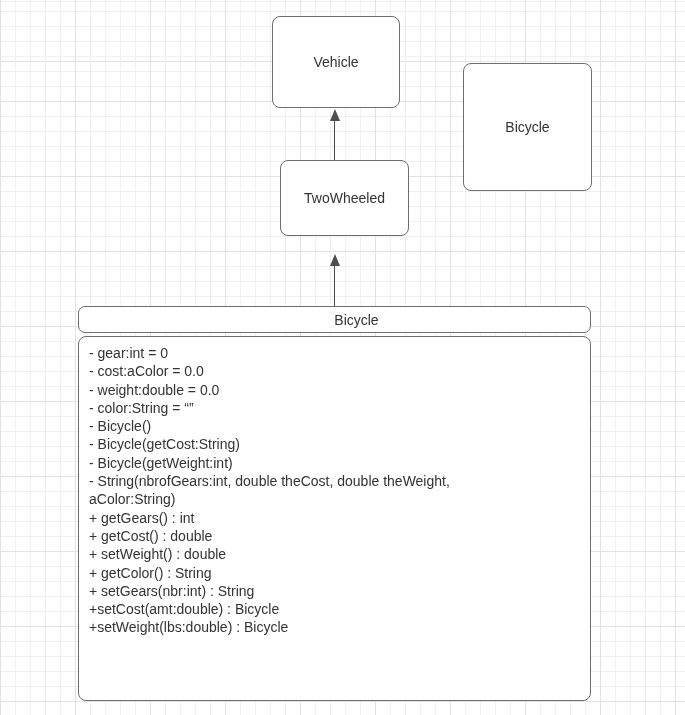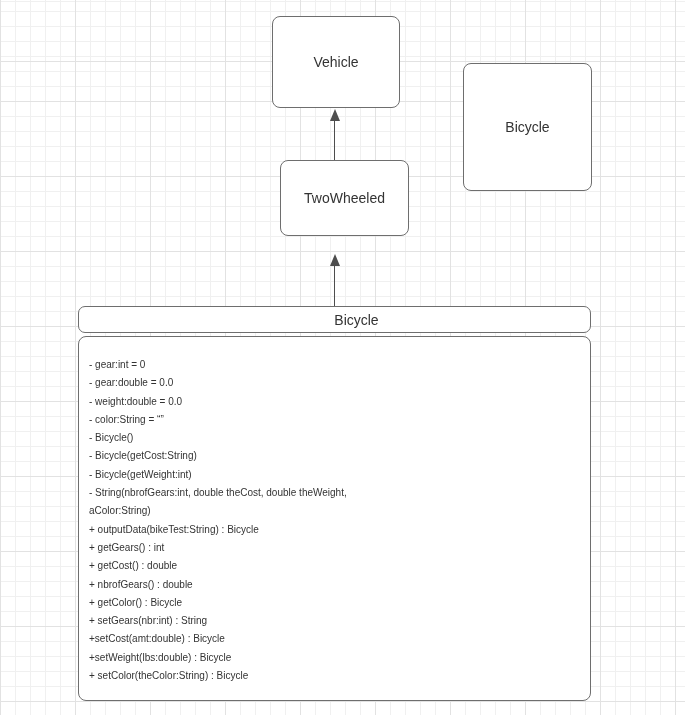--- a/index.html
+++ b/index.html
@@ -67,23 +67,23 @@
     color:var(--text);
     font-size:14px;
     padding-left:44px;
   }
   .uml-body{
     position:absolute;
     left:78px;top:336px;width:513px;height:365px;
     background:var(--bg);
     border:1px solid var(--border);
     border-radius:8px;
-    padding:19px 10px;
+    padding:7px 10px;
     color:var(--text);
-    font-size:10px;
+    font-size:14px;
     line-height:18.3px;
     overflow:hidden;
   }
   .member-line{white-space:pre-wrap;}
 </style>
 </head>
 <body>
 
 <div class="canvas">
 
@@ -108,32 +108,30 @@
     <div class="arrow-head"></div>
     <div class="arrow-line"></div>
   </div>
 
   <div class="uml-title">
     <span>Bicycle</span>
   </div>
 
   <div class="uml-body">
       <div class="member-line">- gear:int = 0</div>
-      <div class="member-line">- gear:double = 0.0</div>
+      <div class="member-line">- cost:aColor = 0.0</div>
       <div class="member-line">- weight:double = 0.0</div>
       <div class="member-line">- color:String = “”</div>
       <div class="member-line">- Bicycle()</div>
       <div class="member-line">- Bicycle(getCost:String)</div>
       <div class="member-line">- Bicycle(getWeight:int)</div>
       <div class="member-line">- String(nbrofGears:int, double theCost, double theWeight,</div>
       <div class="member-line">aColor:String)</div>
-      <div class="member-line">+ outputData(bikeTest:String) : Bicycle</div>
       <div class="member-line">+ getGears() : int</div>
       <div class="member-line">+ getCost() : double</div>
-      <div class="member-line">+ nbrofGears() : double</div>
-      <div class="member-line">+ getColor() : Bicycle</div>
+      <div class="member-line">+ setWeight() : double</div>
+      <div class="member-line">+ getColor() : String</div>
       <div class="member-line">+ setGears(nbr:int) : String</div>
       <div class="member-line">+setCost(amt:double) : Bicycle</div>
       <div class="member-line">+setWeight(lbs:double) : Bicycle</div>
-      <div class="member-line">+ setColor(theColor:String) : Bicycle</div>
     </div>
 
 </div>
 
 </body></html>

